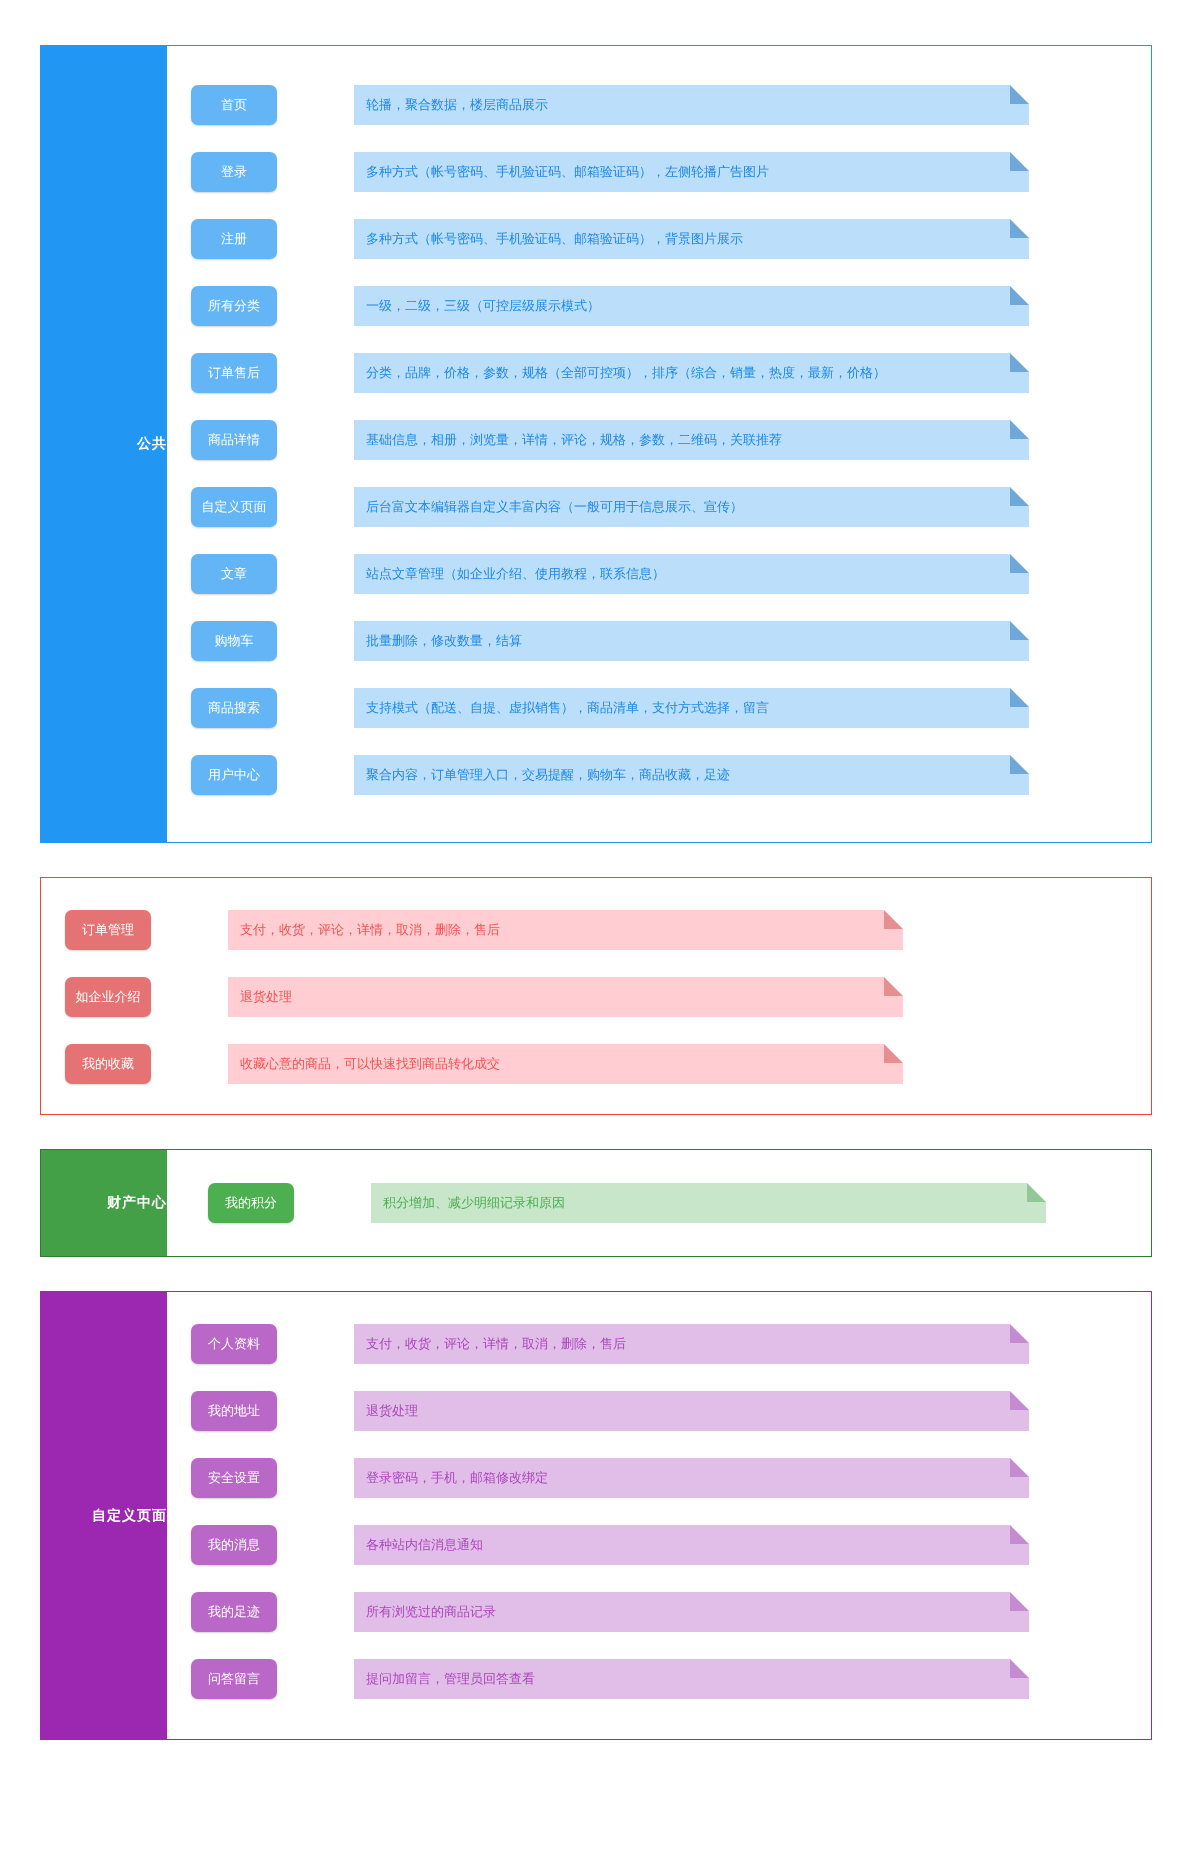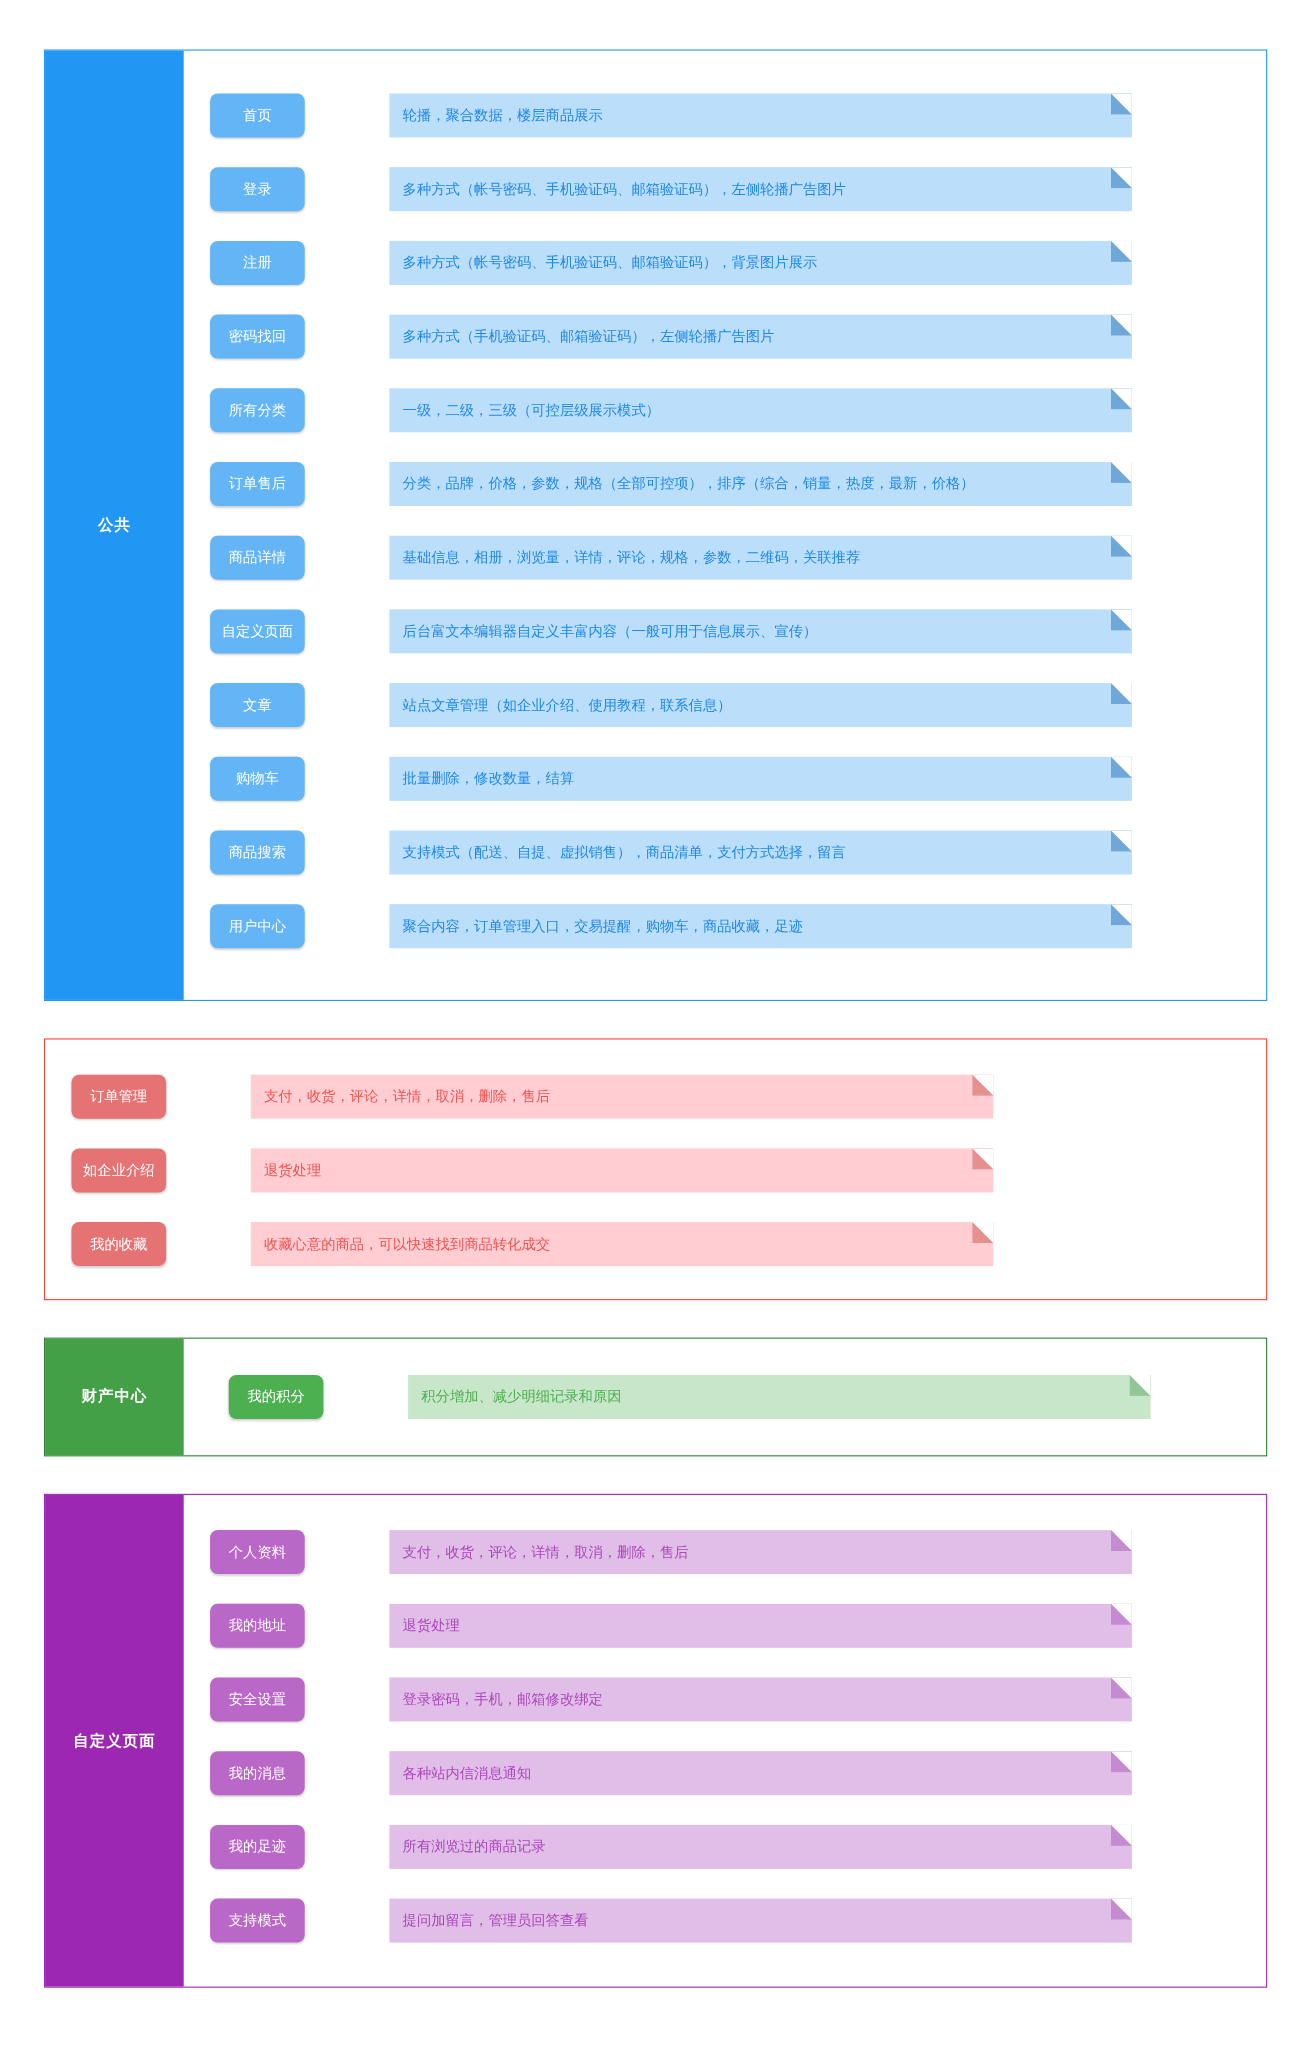--- a/index.html
+++ b/index.html
@@ -10,21 +10,21 @@
   .page { padding:45px 40px 0 40px; }
   .panel {
     display:flex; width:1112px;
     border:1px solid var(--border,#999);
     margin-bottom:34px;
     background:#ffffff;
   }
   .band {
     width:126px; flex:0 0 126px;
     background:var(--main,#888);
-    display:flex; align-items:center; justify-content:center;font-family:Liberation Serif, serif;
+    display:flex; align-items:center; justify-content:flex-end;font-family:Liberation Serif, serif;
   }
   .band-label {
     color:#ffffff; font-size:14px; font-weight:bold; letter-spacing:1px;
   }
   .content { flex:1; }
   .sec-0 .content { padding:39px 0 47px 0; }
   .sec-1 .content { padding:32px 0 30px 0; }
   .sec-2 .content { padding:33px 0 33px 17px; }
   .sec-3 .content { padding:32px 0 40px 0; }
   .row { display:flex; align-items:center; height:40px; margin-left:24px; }
@@ -66,24 +66,20 @@
         <div class="btn">首页</div>
         <div class="note"><span>轮播，聚合数据，楼层商品展示</span><span class="fold"></span></div>
       </div>
       <div class="row">
         <div class="btn">登录</div>
         <div class="note"><span>多种方式（帐号密码、手机验证码、邮箱验证码），左侧轮播广告图片</span><span class="fold"></span></div>
       </div>
       <div class="row">
         <div class="btn">注册</div>
         <div class="note"><span>多种方式（帐号密码、手机验证码、邮箱验证码），背景图片展示</span><span class="fold"></span></div>
-      </div>
-      <div class="row">
-        <div class="btn">密码找回</div>
-        <div class="note"><span>多种方式（手机验证码、邮箱验证码），左侧轮播广告图片</span><span class="fold"></span></div>
       </div>
       <div class="row">
         <div class="btn">所有分类</div>
         <div class="note"><span>一级，二级，三级（可控层级展示模式）</span><span class="fold"></span></div>
       </div>
       <div class="row">
         <div class="btn">订单售后</div>
         <div class="note"><span>分类，品牌，价格，参数，规格（全部可控项），排序（综合，销量，热度，最新，价格）</span><span class="fold"></span></div>
       </div>
       <div class="row">
@@ -161,19 +157,19 @@
       </div>
       <div class="row">
         <div class="btn">我的消息</div>
         <div class="note"><span>各种站内信消息通知</span><span class="fold"></span></div>
       </div>
       <div class="row">
         <div class="btn">我的足迹</div>
         <div class="note"><span>所有浏览过的商品记录</span><span class="fold"></span></div>
       </div>
       <div class="row">
-        <div class="btn">支持模式</div>
+        <div class="btn">问答留言</div>
         <div class="note"><span>提问加留言，管理员回答查看</span><span class="fold"></span></div>
       </div>
     </div>
   </section>
 
 </div>
 
 </body></html>

